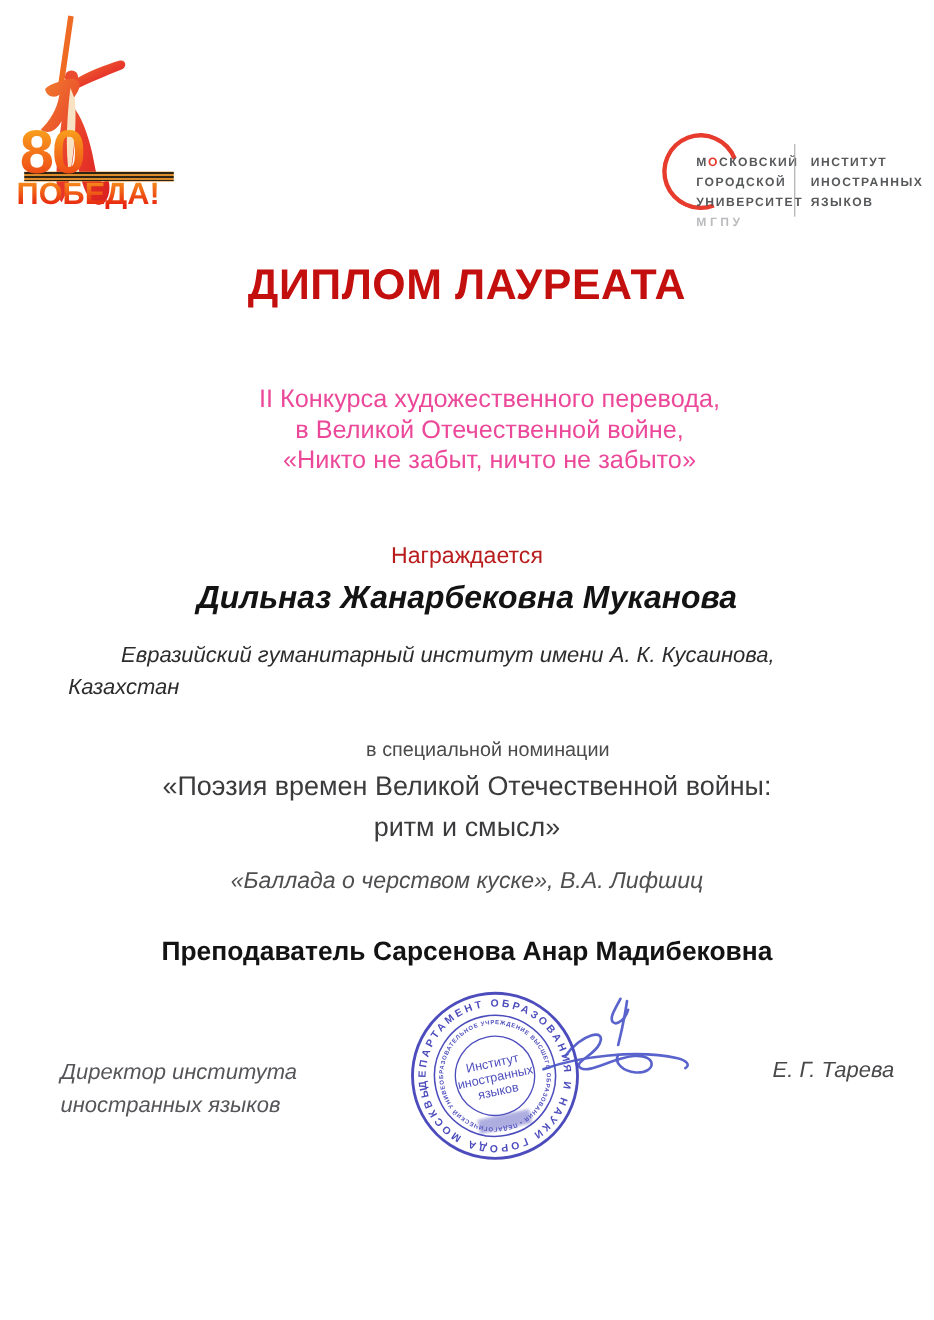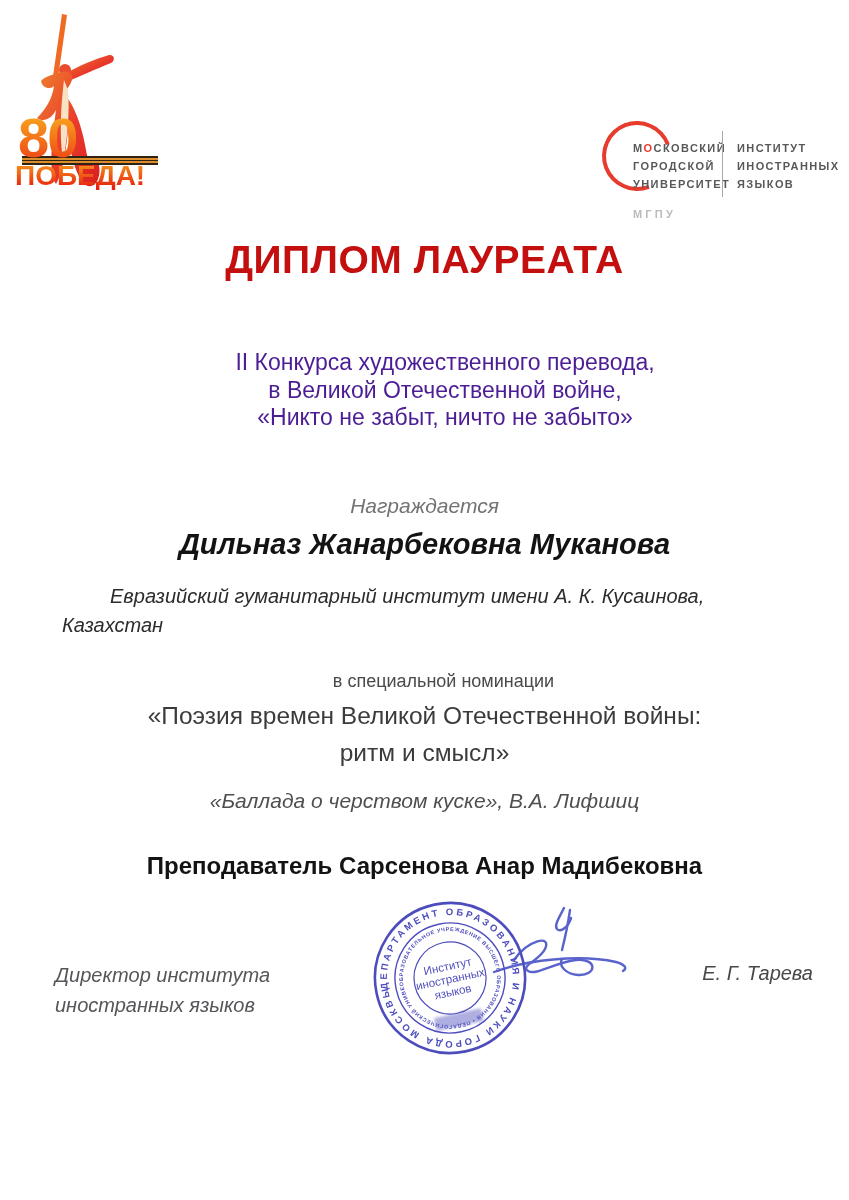--- a/index.html
+++ b/index.html
@@ -22,29 +22,29 @@
   .pobeda{position:absolute;left:3px;top:152px;font-size:28px;font-weight:800;line-height:1;
     background:linear-gradient(180deg,#f79c1c 0%,#e8220f 90%);
     -webkit-background-clip:text;background-clip:text;color:transparent;letter-spacing:0px;}
 
   
   .uni-arc{left:602px;top:121px;width:62px;height:62px;border-radius:50%;
     border:4.5px solid #e63b2d;border-right-color:transparent;transform:rotate(24deg);}
   .uni-text{left:633px;top:139px;font-size:11px;font-weight:bold;color:#57585a;
     letter-spacing:1.4px;line-height:18px;}
   .uni-text .red-o{color:#e63b2d;}
-  .uni-abbr{color:#babbbd;letter-spacing:3.2px;margin-top:12px;}
+  .uni-abbr{color:#babbbd;letter-spacing:3.2px;}
   .uni-divider{left:722px;top:131px;width:1px;height:66px;background:#a9a9ab;}
   .inst-text{left:737px;top:139px;font-size:11px;font-weight:bold;color:#57585a;
     letter-spacing:1.4px;line-height:18px;}
 
   
   .title{top:238px;font-size:39px;font-weight:bold;color:#c40f0f;letter-spacing:0.5px;}
-  .contest{top:349px;font-size:23px;line-height:27.6px;color:#4c1d95;margin-left:41px;}
-  .award-label{top:494px;font-size:21px;font-style:italic;color:#737373;}
+  .contest{top:349px;font-size:23px;line-height:27.6px;color:#ec4899;margin-left:41px;}
+  .award-label{top:494px;font-size:21px;color:#b91c1c;}
   .awardee-name{top:528px;font-size:29px;font-weight:bold;font-style:italic;color:#131313;}
   .institution{left:62px;top:582px;width:700px;font-size:20px;font-style:italic;
     color:#2c2c2e;line-height:29px;text-align:left;}
   .institution .indent{padding-left:48px;}
   .nom-intro{top:671px;font-size:18px;color:#4a4a4c;padding-left:38px;}
   .nom-main{top:697px;font-size:24.5px;line-height:37px;color:#3b3b3d;}
   .work-line{top:789px;font-size:21px;font-style:italic;color:#4f4f51;}
   .teacher-line{top:852px;font-size:24px;font-weight:bold;color:#131313;}
 
   

